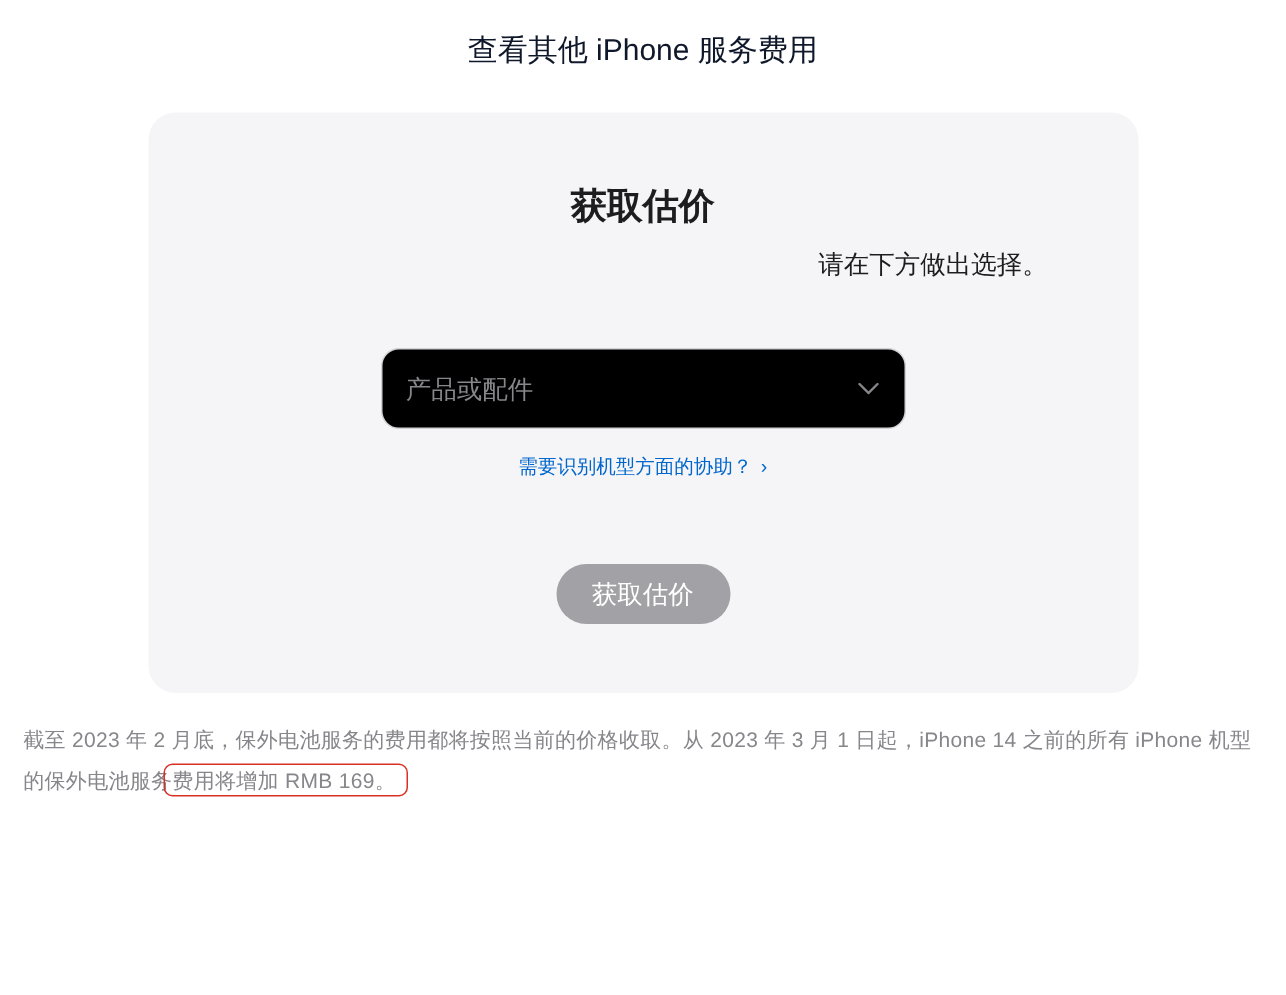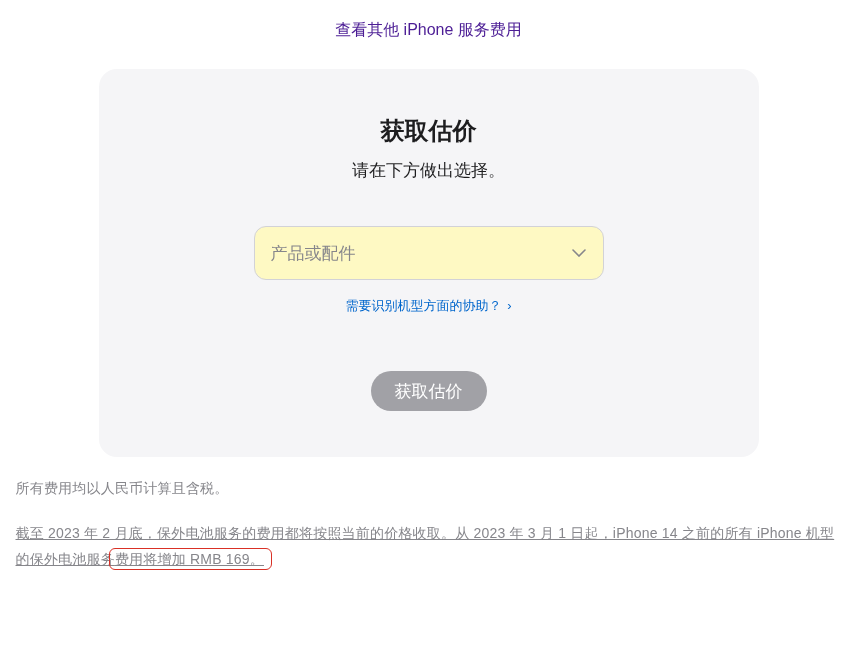--- a/index.html
+++ b/index.html
@@ -9,53 +9,54 @@
       width: 857px;
       height: 663px;
       color: #1d1d1f;
       overflow: hidden;
     }
     .top-link {
       text-align: center;
       padding: 20px 0 28px 0;
     }
     .top-link a {
-      color: #4c1d95;
+      color: #0f172a;
       text-decoration: none;
-      font-size: 16px;
+      font-size: 20px;
       font-weight: 400;
     }
     .card {
       width: 660px;
       margin: 0 auto;
       background: #f5f5f7;
       border-radius: 18px;
       padding: 46px 60px 46px 60px;
       text-align: center;
     }
     .card-title {
       font-size: 24px;
       font-weight: 600;
       color: #1d1d1f;
       margin-bottom: 12px;
     }
     .card-sub {
       font-size: 17px;
       color: #1d1d1f;
       margin-bottom: 44px;
+      text-align: right;
     }
     .select-wrap {
       position: relative;
       width: 350px;
       margin: 0 auto 24px auto;
     }
     .select {
       width: 100%;
       height: 54px;
-      background: #fef9c3;
+      background: #000000;
       border: 1px solid #d2d2d7;
       border-radius: 12px;
       padding: 0 42px 0 16px;
       font-size: 17px;
       color: #86868b;
       text-align: left;
       cursor: pointer;
       display: flex;
       align-items: center;
       justify-content: space-between;
@@ -151,17 +152,16 @@
       <span>需要识别机型方面的协助？</span><span class="arrow">&nbsp;›</span>
     </a>
   </div>
 
   <div class="submit-wrap">
     <button class="submit">获取估价</button>
   </div>
 </div>
 
 <div class="footer">
-  <p>所有费用均以人民币计算且含税。</p>
   <p>
     <span>截至 2023 年 2 月底，保外电池服务的费用都将按照当前的价格收取。从 2023 年 3 月 1 日起，iPhone 14 之前的所有 iPhone 机型的保外电池服务</span><span class="highlight-box">费用将增加 RMB 169。</span>
   </p>
 </div>
 
 </body></html>

